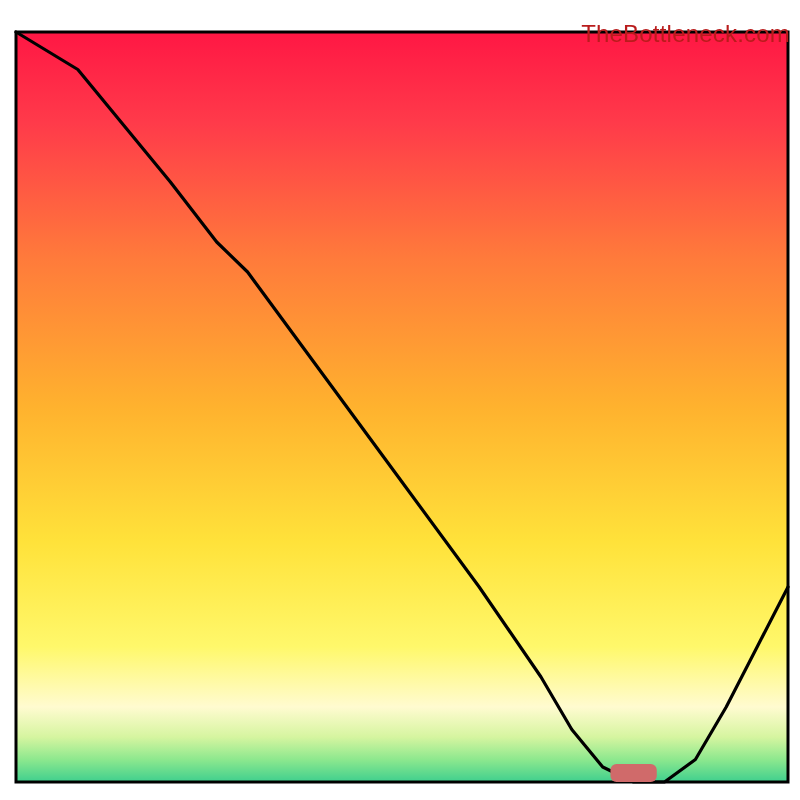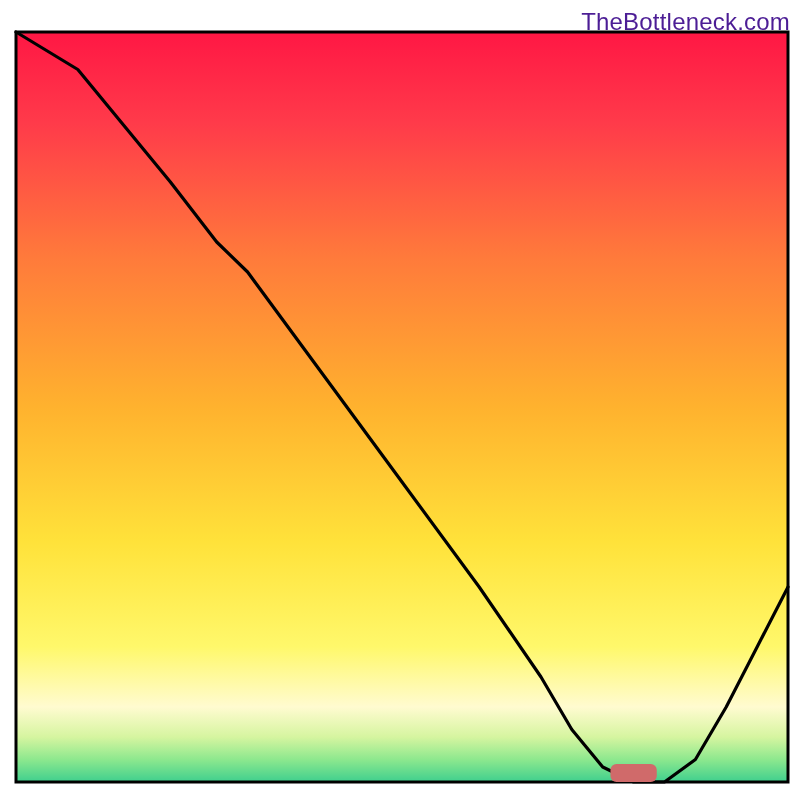--- a/index.html
+++ b/index.html
@@ -10,25 +10,25 @@
     background: #ffffff;
     font-family: Arial, Helvetica, sans-serif;
   }
   .chart-container {
     position: relative;
     width: 800px;
     height: 800px;
   }
   .watermark {
     position: absolute;
-    top: 8px;
+    top: 20px;
     right: 10px;
     font-size: 24px;
     font-weight: 500;
-    color: #4c1d95;
+    color: #b91c1c;
     letter-spacing: 0.2px;
     z-index: 10;
   }
   svg {
     position: absolute;
     top: 0;
     left: 0;
   }
 </style>
 </head>

